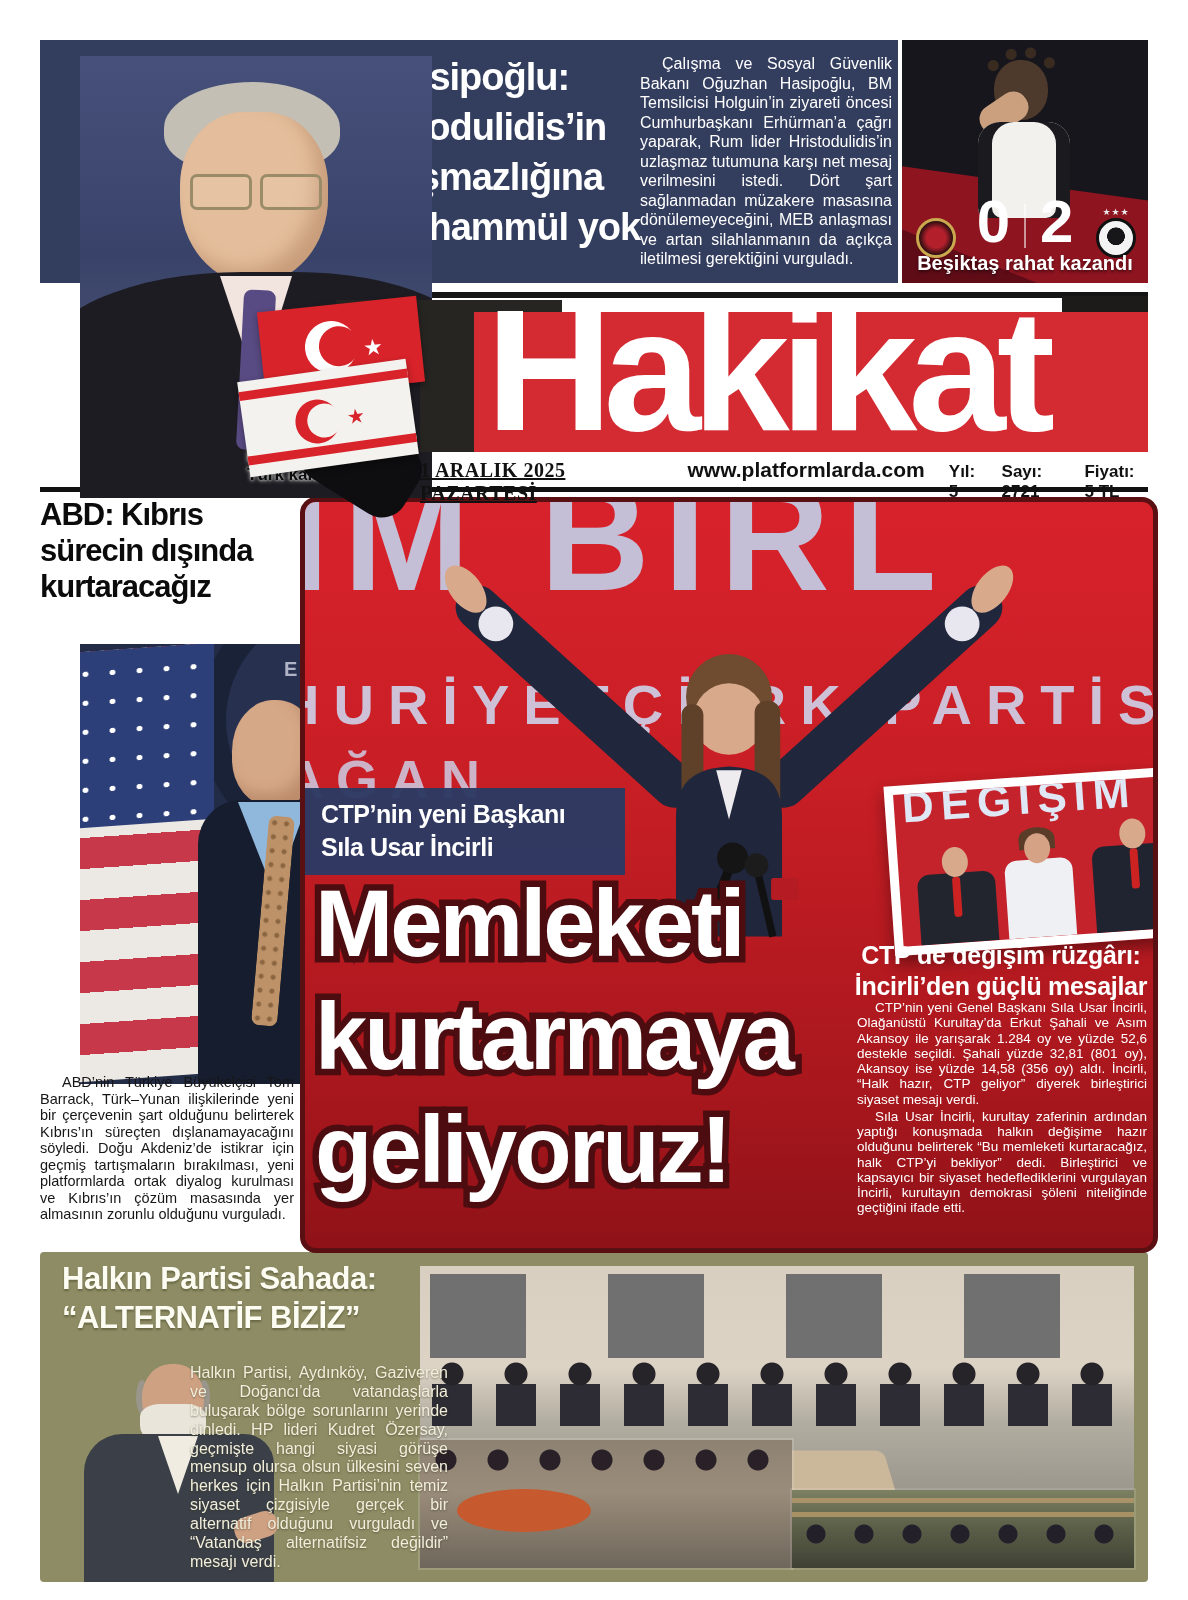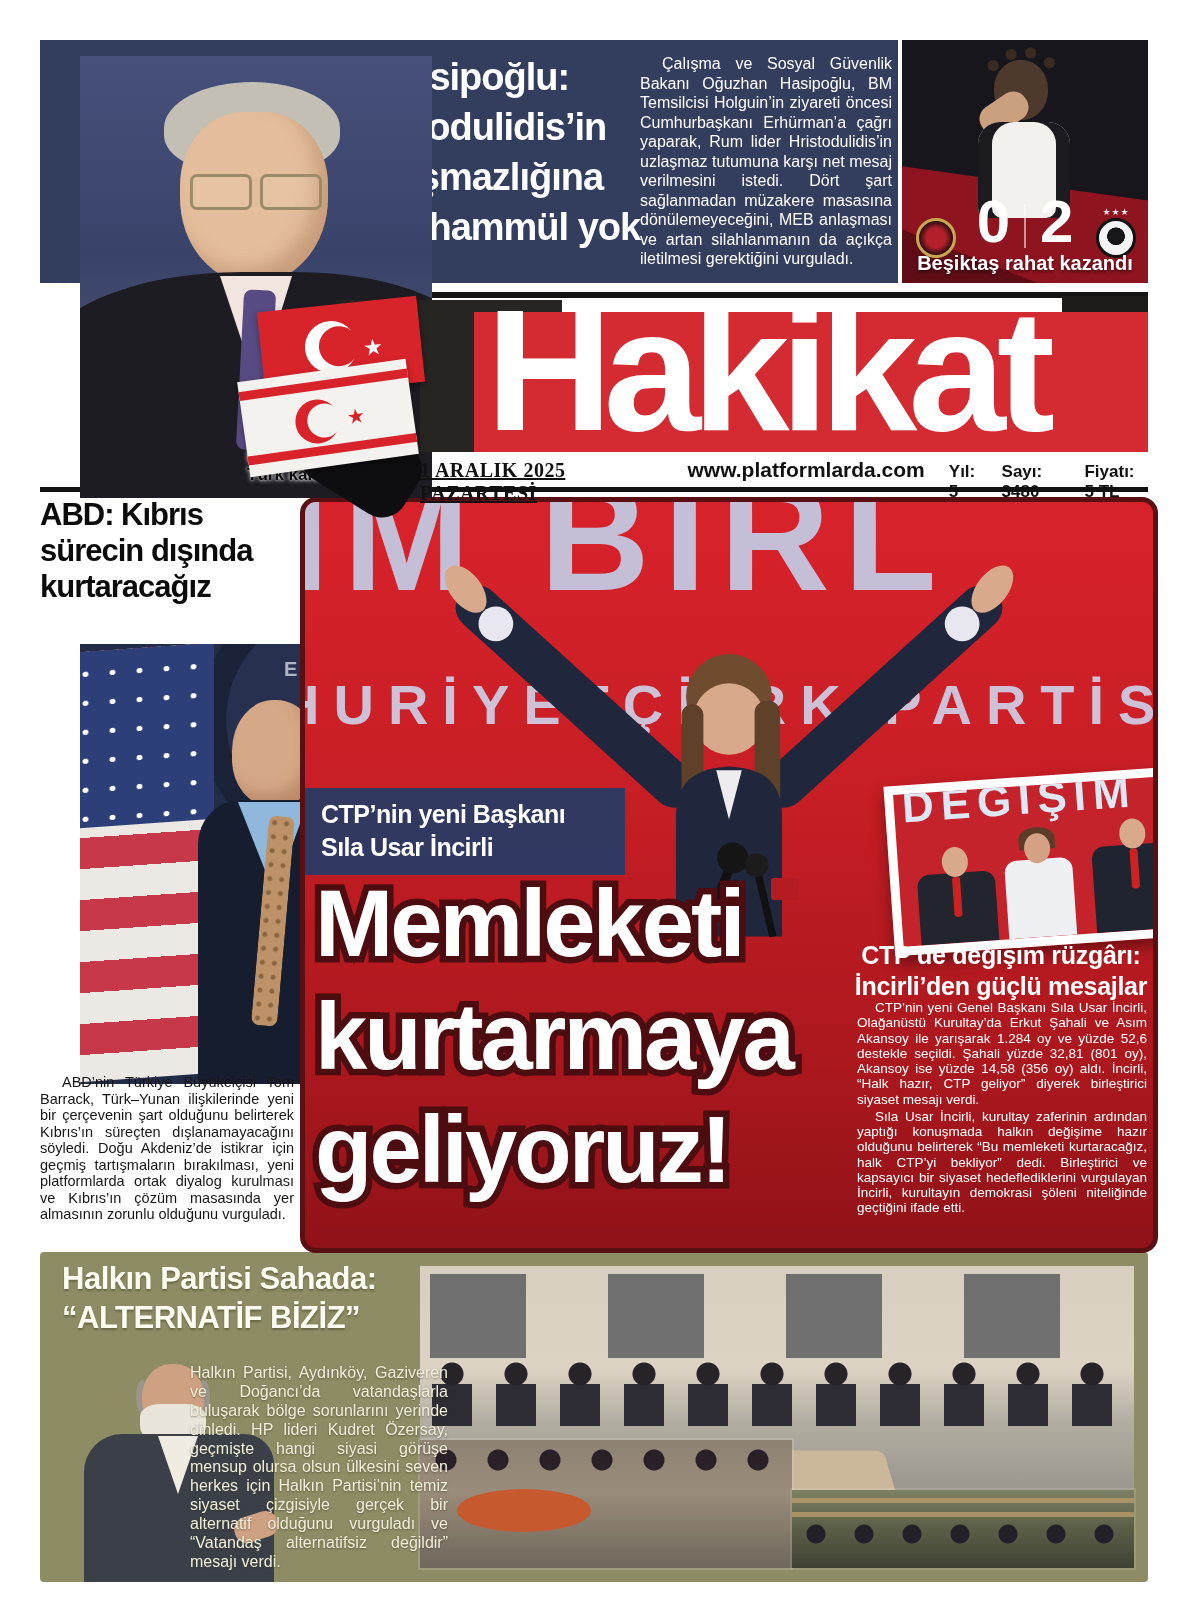--- a/index.html
+++ b/index.html
@@ -278,21 +278,21 @@
   <div class="abs slogan">
     <div>Kıbrıs Türk’tü</div>
     <div>Türk kalacak</div>
   </div>
   <div class="abs arm-blob"></div>
 
   <div class="abs dateline">
     <span class="dl-date">1 ARALIK 2025 PAZARTESİ</span>
     <span class="dl-site">www.platformlarda.com</span>
     <span class="dl-meta">Yıl: 5</span>
-    <span class="dl-meta">Sayı: 3480</span>
+    <span class="dl-meta">Sayı: 2721</span>
     <span class="dl-meta">Fiyatı: 5 TL</span>
   </div>
   <div class="abs main-rule"></div>
 
   <h2 class="abs left-headline">
     <span>ABD: Kıbrıs</span>
     <span>sürecin dışında</span>
     <span>kurtaracağız</span>
   </h2>
 
@@ -309,20 +309,21 @@
   </figure>
 
   <p class="abs left-body">ABD’nin Türkiye Büyükelçisi Tom Barrack, Türk–Yunan ilişkilerinde yeni bir çerçevenin şart olduğunu belirterek Kıbrıs’ın süreçten dışlanamayacağını söyledi. Doğu Akdeniz’de istikrar için geçmiş tartışmaların bırakılması, yeni platformlarda ortak diyalog kurulması ve Kıbrıs’ın çözüm masasında yer almasının zorunlu olduğunu vurguladı.</p>
 
   <section class="abs main-box">
     <p class="bd-top">İM BİRL</p>
     <div class="bd-mid">
       <span>HURİYETÇİ</span>
       <span>RK PARTİSİ</span>
     </div>
+    <p class="bd-low">AĞAN</p>
 
     <svg class="sil" viewBox="0 0 700 430" aria-hidden="true">
       <line x1="290" y1="265" x2="75" y2="70" stroke="#20263c" stroke-width="48" stroke-linecap="round"></line>
       <line x1="410" y1="265" x2="625" y2="70" stroke="#20263c" stroke-width="48" stroke-linecap="round"></line>
       <circle cx="95" cy="88" r="19" fill="#e8e6ee"></circle>
       <circle cx="605" cy="88" r="19" fill="#e8e6ee"></circle>
       <ellipse cx="62" cy="50" rx="17" ry="30" fill="#d9a98c" transform="rotate(-38 62 50)"></ellipse>
       <ellipse cx="638" cy="50" rx="17" ry="30" fill="#d9a98c" transform="rotate(38 638 50)"></ellipse>
       <circle cx="350" cy="168" r="47" fill="#6f4b2f"></circle>
       <circle cx="350" cy="192" r="39" fill="#d9a98c"></circle>

